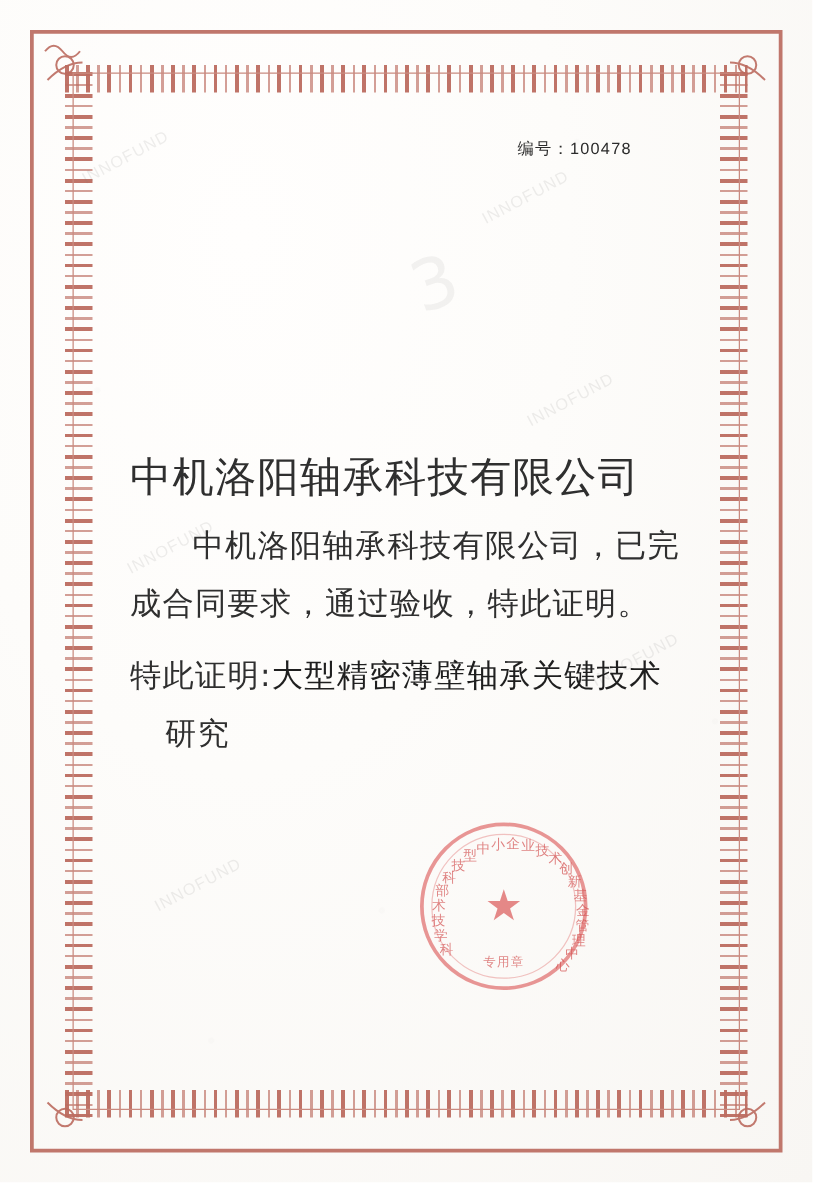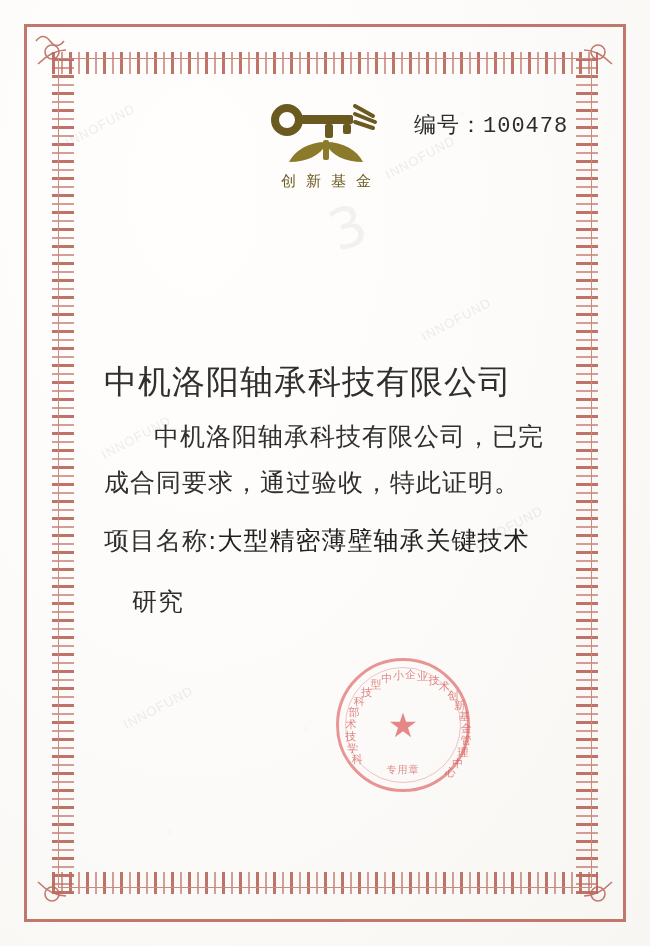--- a/index.html
+++ b/index.html
@@ -135,24 +135,24 @@
     letter-spacing: 10px;
     color: #6b5a20;
     font-family: "DejaVu Sans", sans-serif;
     text-indent: 10px;
   }
 
   
   .serial {
     position: absolute;
     left: 414px; top: 110px;
-    font-size: 22px;
+    font-size: 13px;
     color: #2b2b2b;
     letter-spacing: 1px;
-    font-family: Liberation Mono, monospace;
+    font-family: Liberation Sans, sans-serif;
   }
 
   
   .title {
     position: absolute;
     left: 0; top: 212px;
     width: 650px;
     text-align: center;
     font-family: "DejaVu Serif", serif;
     font-size: 66px;
@@ -191,21 +191,20 @@
     line-height: 46px;
     color: #2f2f2f;
     font-family: "DejaVu Sans", sans-serif;
     letter-spacing: 1px;
   }
   .project .label { color: #2f2f2f; }
   .project .value { color: #1f1f1f; }
   .project .cont {
     display: block;
     text-indent: 28px;
-    margin-top: 15px;
   }
 
   
   .date {
     position: absolute;
     left: 300px; top: 708px;
     font-size: 22px;
     color: #2b2b2b;
     letter-spacing: 3px;
     font-family: "DejaVu Sans", sans-serif;
@@ -291,56 +290,31 @@
   <div class="border-inner"></div>
 
   <div class="watermark wm1">INNOFUND</div>
   <div class="watermark wm2">INNOFUND</div>
   <div class="watermark wm3">INNOFUND</div>
   <div class="watermark wm4">INNOFUND</div>
   <div class="watermark wm5">INNOFUND</div>
   <div class="watermark wm6">INNOFUND</div>
   <div class="wm-big">3</div>
 
-  <div class="logo-wrap">
-    <svg class="logo-key" width="150" height="78" viewBox="0 0 150 78">
-
-      <g fill="#6b5a20">
-        <path d="M36,12 a16,16 0 1,0 0,32 a16,16 0 1,0 0,-32 z
-                 M36,20 a8,8 0 1,1 0,16 a8,8 0 1,1 0,-16 z"></path>
-        <rect x="50" y="23" width="52" height="9" rx="2"></rect>
-        <rect x="74" y="32" width="8" height="14" rx="2"></rect>
-        <rect x="92" y="32" width="8" height="10" rx="2"></rect>
-      </g>
-
-      <g stroke="#6b5a20" stroke-width="4" stroke-linecap="round" fill="none">
-        <path d="M104,14 L122,24"></path>
-        <path d="M104,22 L124,30"></path>
-        <path d="M104,30 L122,36"></path>
-      </g>
-
-      <g fill="#8a7a2a">
-        <path d="M75,50 C58,50 44,58 38,70 C56,70 70,63 75,52 z"></path>
-        <path d="M75,50 C92,50 106,58 112,70 C94,70 80,63 75,52 z"></path>
-        <rect x="72" y="48" width="6" height="20" rx="2"></rect>
-      </g>
-    </svg>
-    <div class="logo-text">创新基金</div>
-  </div>
 
   <div class="serial">
     <span>编号：</span><span>100478</span>
   </div>
 
 
   <div class="recipient">中机洛阳轴承科技有限公司</div>
   <div class="para">中机洛阳轴承科技有限公司，已完成合同要求，通过验收，特此证明。</div>
 
   <div class="project">
-    <span class="label">项目名称:</span><span class="value">大型精密薄壁轴承关键技术</span>
+    <span class="label">特此证明:</span><span class="value">大型精密薄壁轴承关键技术</span>
     <span class="cont">研究</span>
   </div>
 
 
   <div class="seal">
     <div class="seal-inner"></div>
     <div class="seal-ring-text">
       <span style="transform: rotate(-118deg) translate(0,-58px) rotate(118deg)">科</span>
       <span style="transform: rotate(-106deg) translate(0,-58px) rotate(106deg)">学</span>
       <span style="transform: rotate(-94deg) translate(0,-58px) rotate(94deg)">技</span>

